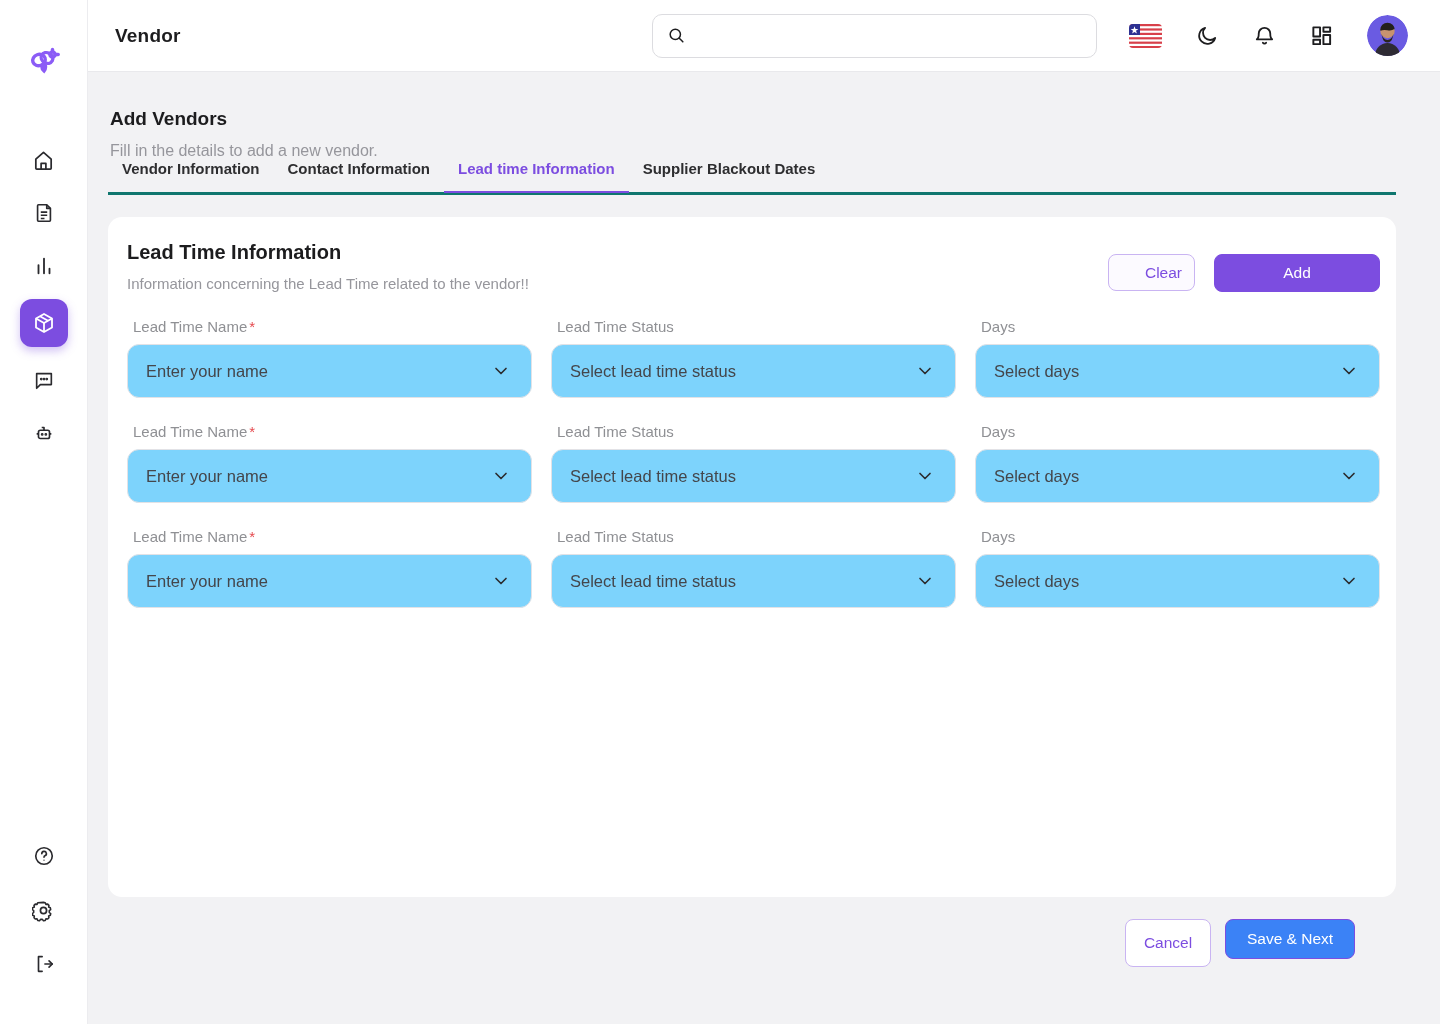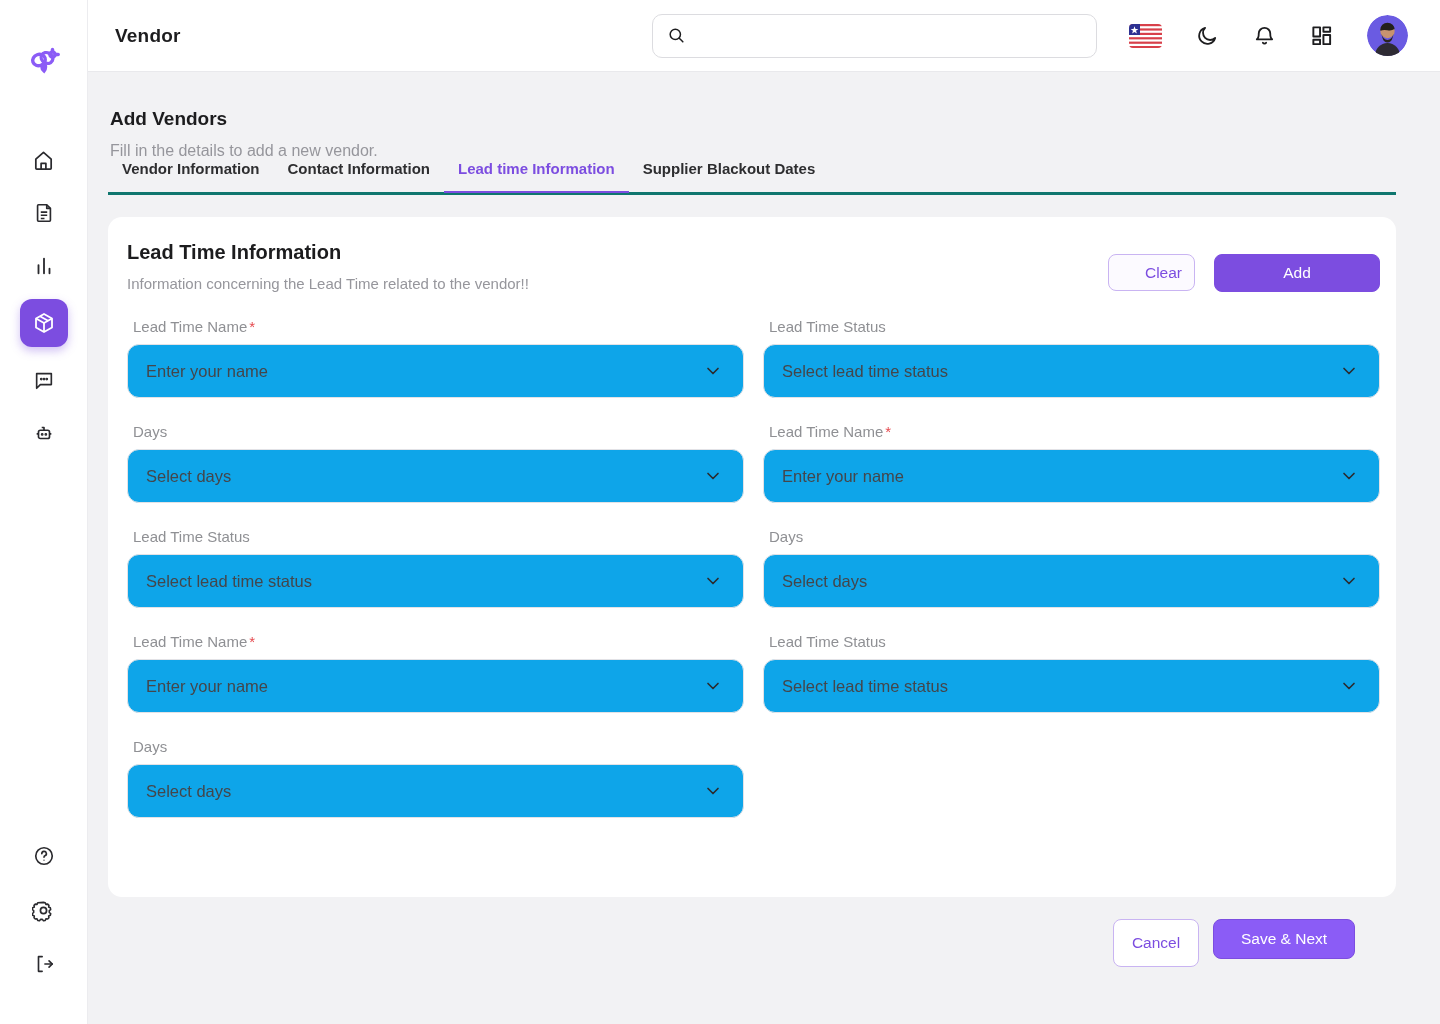--- a/index.html
+++ b/index.html
@@ -36,31 +36,31 @@
 
   .card { background:#fff; border-radius:14px; margin-top:22px; min-height:680px; padding:24px 16px 24px 19px; }
   .card-head { display:flex; align-items:flex-start; }
   .card-title { font-size:20px; font-weight:700; color:#1c1c1e; }
   .card-sub { font-size:15px; color:#96969c; margin-top:11px; }
   .card-actions { margin-left:auto; display:flex; gap:19px; padding-top:13px; }
   .btn { font-family:inherit; font-size:15.5px; border-radius:8px; cursor:pointer; display:flex; align-items:center; justify-content:center; }
   .btn-outline { width:87px; height:37px; background:#fcfaff; border:1px solid #c9b4f2; color:#7C4DE0;padding-left:24px; }
   .btn-solid { width:166px; height:38px; background:#7C4DE0; border:1px solid #7C4DE0; color:#fff;text-align:right; }
 
-  .form-grid { display:grid; grid-template-columns:1fr 1fr; column-gap:19px; row-gap:25px; margin-top:26px; padding-right:0; }
+  .form-grid { display:grid; grid-template-columns:1fr 1fr 1fr; column-gap:19px; row-gap:25px; margin-top:26px; padding-right:0; }
   .fgroup {}
   .flabel { font-size:15px; color:#8f9094; margin:0 0 9px 6px; }
   .req { color:#e5484d; margin-left:2px; }
-  .select { height:54px; border:1px solid #e2e2e6; border-radius:12px; background:#0ea5e9; display:flex; align-items:center; padding:0 20px 0 18px; cursor:pointer; }
+  .select { height:54px; border:1px solid #e2e2e6; border-radius:12px; background:#7dd3fc; display:flex; align-items:center; padding:0 20px 0 18px; cursor:pointer; }
   .select .ph { font-size:16.5px; color:#44464b; }
   .select .chev { margin-left:auto; color:#2b2b2e; display:flex; }
 
   .footer-actions { display:flex; justify-content:flex-end; gap:14px; margin:22px 41px 0 0; }
   .btn-cancel { width:86px; height:48px; background:#fff; border:1px solid #c9b4f2; color:#7C4DE0; }
-  .btn-save { width:142px; height:40px; background:#8b5cf6; border:1px solid #7C4DE0; color:#fff; }
+  .btn-save { width:130px; height:40px; background:#3b82f6; border:1px solid #7C4DE0; color:#fff; }
 
   svg { display:block; }
 </style>
 </head>
 <body>
 
 <div class="app">
 
   <aside class="sidebar">
     <div class="logo">

